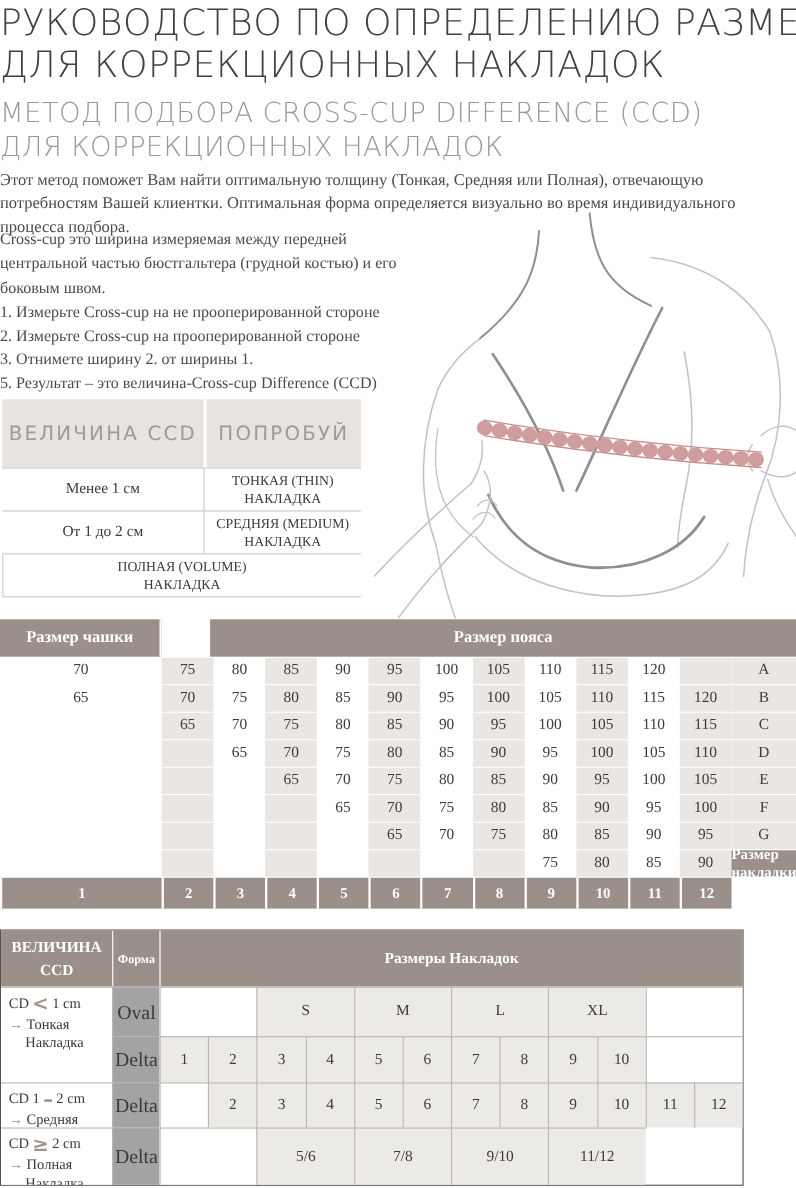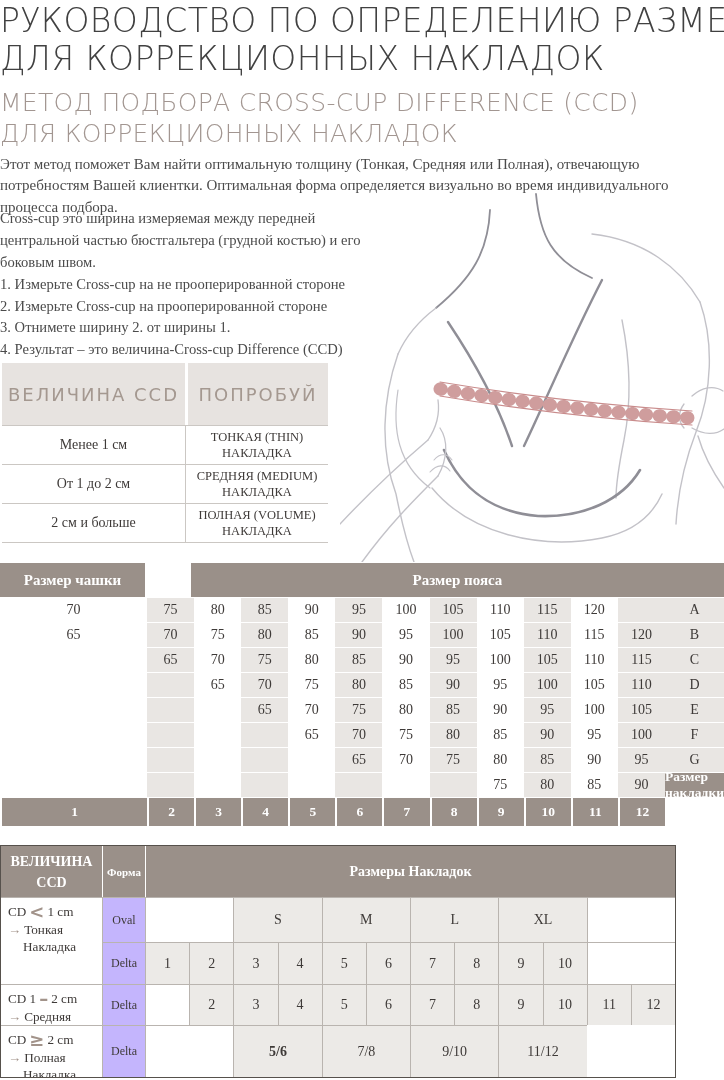--- a/index.html
+++ b/index.html
@@ -50,22 +50,22 @@
          grid-template-columns:101px 43px repeat(12,1fr);
          grid-template-rows:51px 45px 42px 41px 52px;
          border:1px solid #56514c;background:#fff}
   .sh-head{background:#9a9089;color:#fff;font-weight:bold;display:flex;align-items:center;
          justify-content:center;text-align:center}
   .sh-head-ccd{font-size:14px;white-space:pre-line;line-height:1.5}
   .sh-head-form{font-size:11px;border-left:1px solid #fff}
   .sh-head-sizes{font-size:14px;border-left:1px solid #fff;grid-column:span 12}
   .sh-glabel{background:#fff;border-top:1px solid #b9b4af;padding:5px 2px 0 7px;
          font-size:13.2px;line-height:1.32;color:#3e3a38;overflow:hidden}
-  .sh-form{border-left:1px solid #b9b4af;border-top:1px solid #b9b4af;background:#c4b5fd;
-         display:flex;align-items:center;justify-content:center;font-size:12px}
+  .sh-form{border-left:1px solid #b9b4af;border-top:1px solid #b9b4af;background:#a3a3a3;
+         display:flex;align-items:center;justify-content:center;font-size:18px}
   .sh-cell{border-left:1px solid #b9b4af;border-top:1px solid #b9b4af;background:#eceae7;
          display:flex;align-items:center;justify-content:center;font-size:14px}
   .sh-cell.sh-empty{background:#fff}
   .sh-accent{color:#a2938a;font-family:"DejaVu Sans",sans-serif;font-weight:bold;
          font-size:18px;padding:0 3px;line-height:1;vertical-align:-2px}
   .sh-arrow{color:#a2938a;padding-right:3px}
   .sh-l3{padding-left:15px}
 </style>
 </head>
 <body>
@@ -82,21 +82,21 @@
     <div>ДЛЯ КОРРЕКЦИОННЫХ НАКЛАДОК</div>
   </div>
 
   <div class="intro">Этот метод поможет Вам найти оптимальную толщину (Тонкая, Средняя или Полная), отвечающую потребностям Вашей клиентки. Оптимальная форма определяется визуально во время индивидуального процесса подбора.</div>
 
   <div class="measure">
     <div>Cross-cup это ширина измеряемая между передней центральной частью бюстгальтера (грудной костью) и его боковым швом.</div>
     <div class="step">1. Измерьте Cross-cup на не прооперированной стороне</div>
     <div class="step">2. Измерьте Cross-cup на прооперированной стороне</div>
     <div class="step">3. Отнимете ширину 2. от ширины 1.</div>
-    <div class="step">4. Результат – это величина-Cross-cup Difference (CCD)</div>
+    <div class="step">5. Результат – это величина-Cross-cup Difference (CCD)</div>
   </div>
 
   <div class="ccd-table">
     <div class="ccd-head">
       <div class="ccd-h1">ВЕЛИЧИНА CCD</div>
       <div class="ccd-h2">ПОПРОБУЙ</div>
     </div>
     <div class="ccd-row">
       <div class="ccd-val">Менее 1 см</div>
       <div class="ccd-try">
@@ -105,21 +105,20 @@
       </div>
     </div>
     <div class="ccd-row">
       <div class="ccd-val">От 1 до 2 см</div>
       <div class="ccd-try">
         <span>СРЕДНЯЯ (MEDIUM)</span>
         <span>НАКЛАДКА</span>
       </div>
     </div>
     <div class="ccd-row">
-      <div class="ccd-val">2 см и больше</div>
       <div class="ccd-try">
         <span>ПОЛНАЯ (VOLUME)</span>
         <span>НАКЛАДКА</span>
       </div>
     </div>
   </div>
 
   <svg class="illus" viewBox="0 0 384 374">
     <g fill="none" stroke-linecap="round">
 
@@ -325,19 +324,19 @@
       <div class="sh-cell">10</div>
       <div class="sh-cell">11</div>
       <div class="sh-cell">12</div>
       <div class="sh-glabel">
         <div class="sh-l1"><span>CD</span><span class="sh-accent">≥</span><span>2 cm</span></div>
         <div class="sh-l2"><span class="sh-arrow">→</span><span>Полная</span></div>
         <div class="sh-l3">Накладка</div>
       </div>
       <div class="sh-form">Delta</div>
       <div class="sh-cell sh-empty" style="grid-column: span 2;"></div>
-      <div class="sh-cell" style="grid-column: span 2; font-weight: bold;">5/6</div>
+      <div class="sh-cell" style="grid-column: span 2;">5/6</div>
       <div class="sh-cell" style="grid-column: span 2;">7/8</div>
       <div class="sh-cell" style="grid-column: span 2;">9/10</div>
       <div class="sh-cell" style="grid-column: span 2;">11/12</div>
     </div>
 
 </div>
 
 </body></html>

